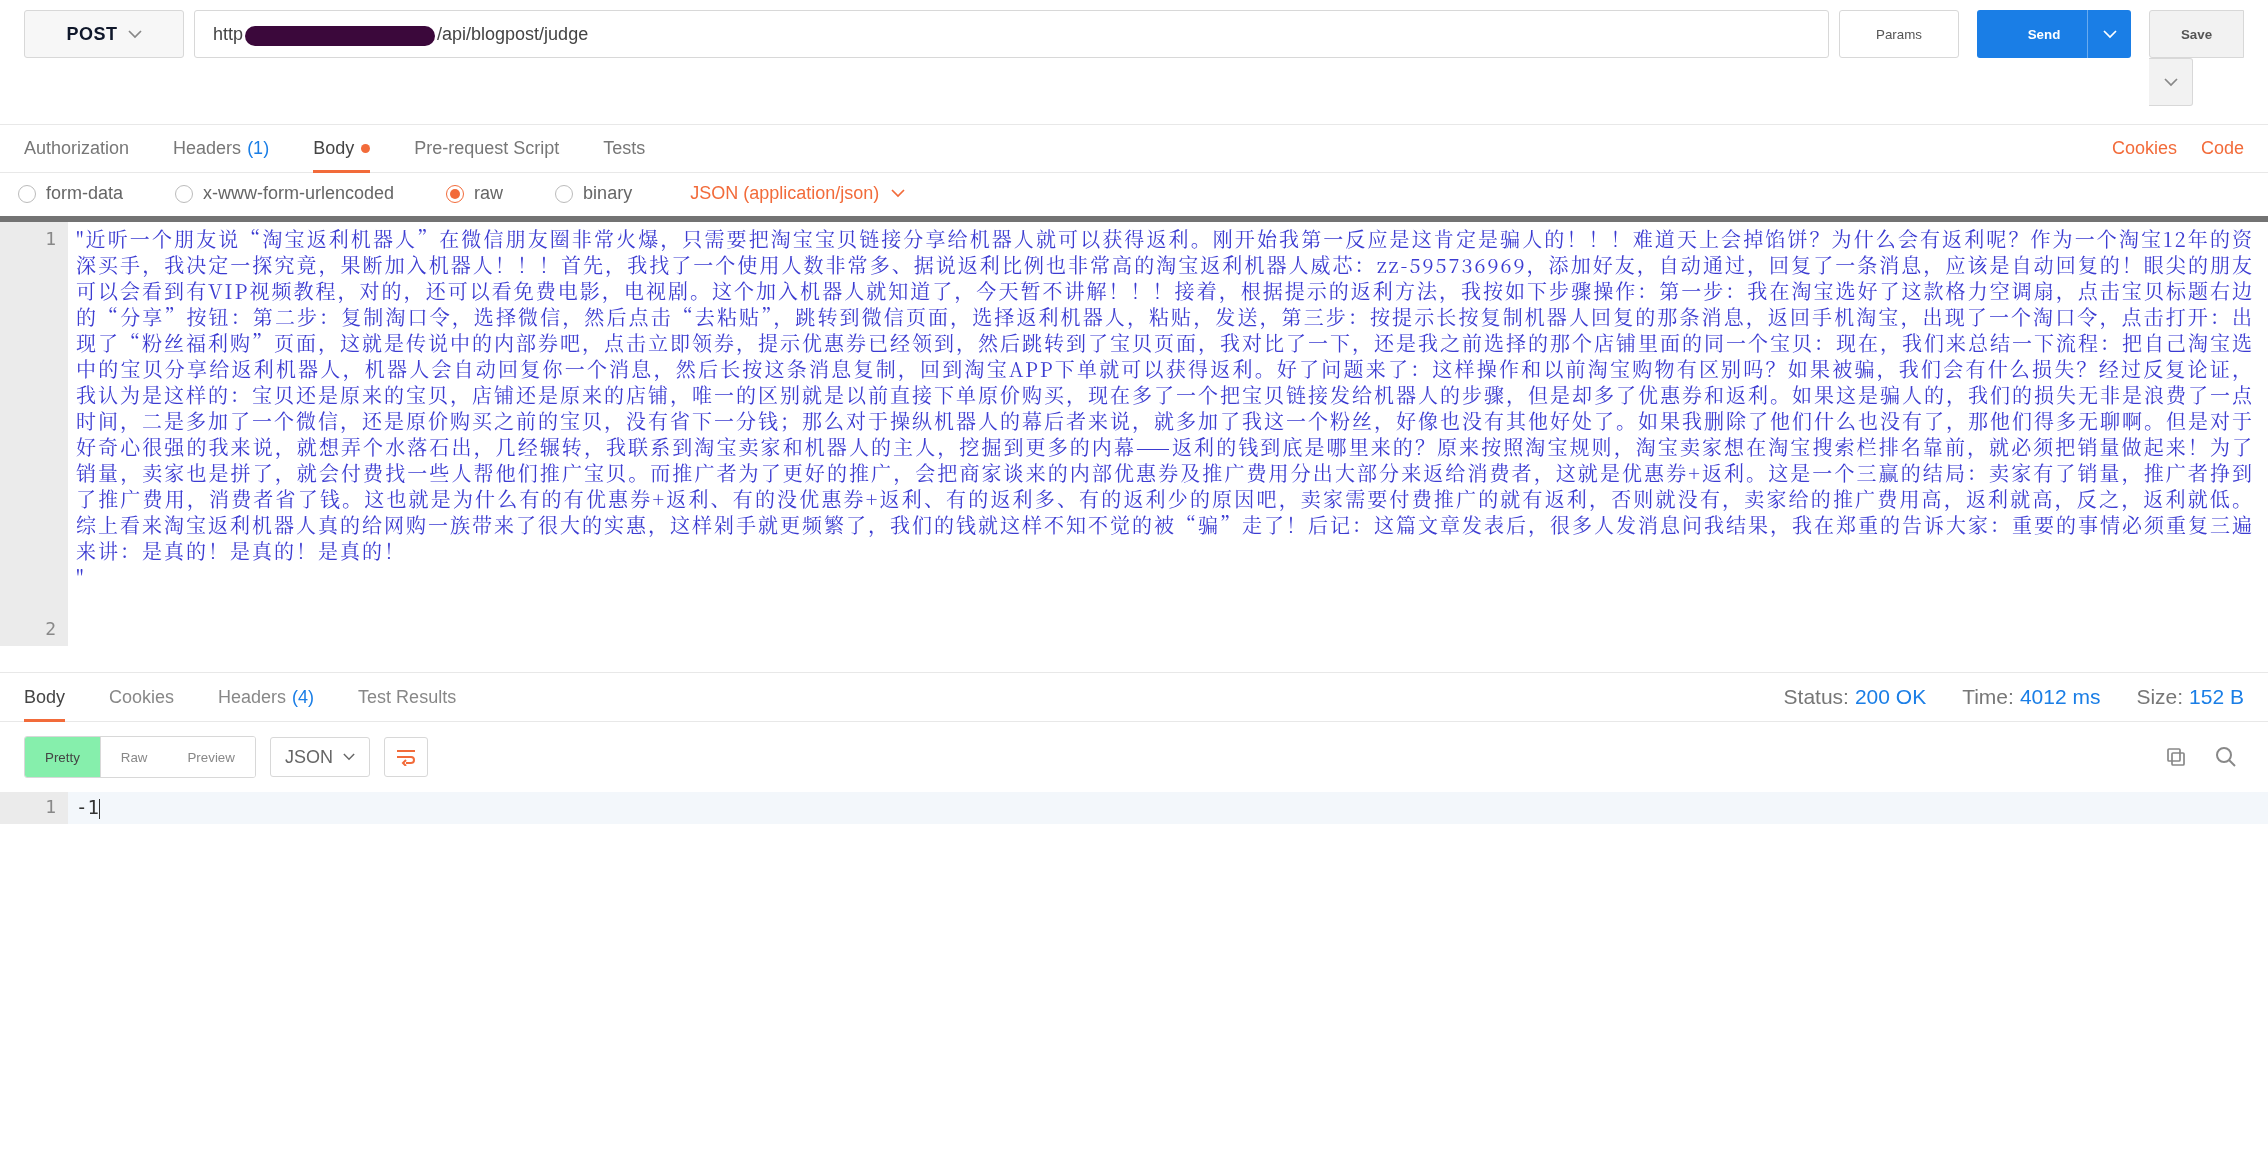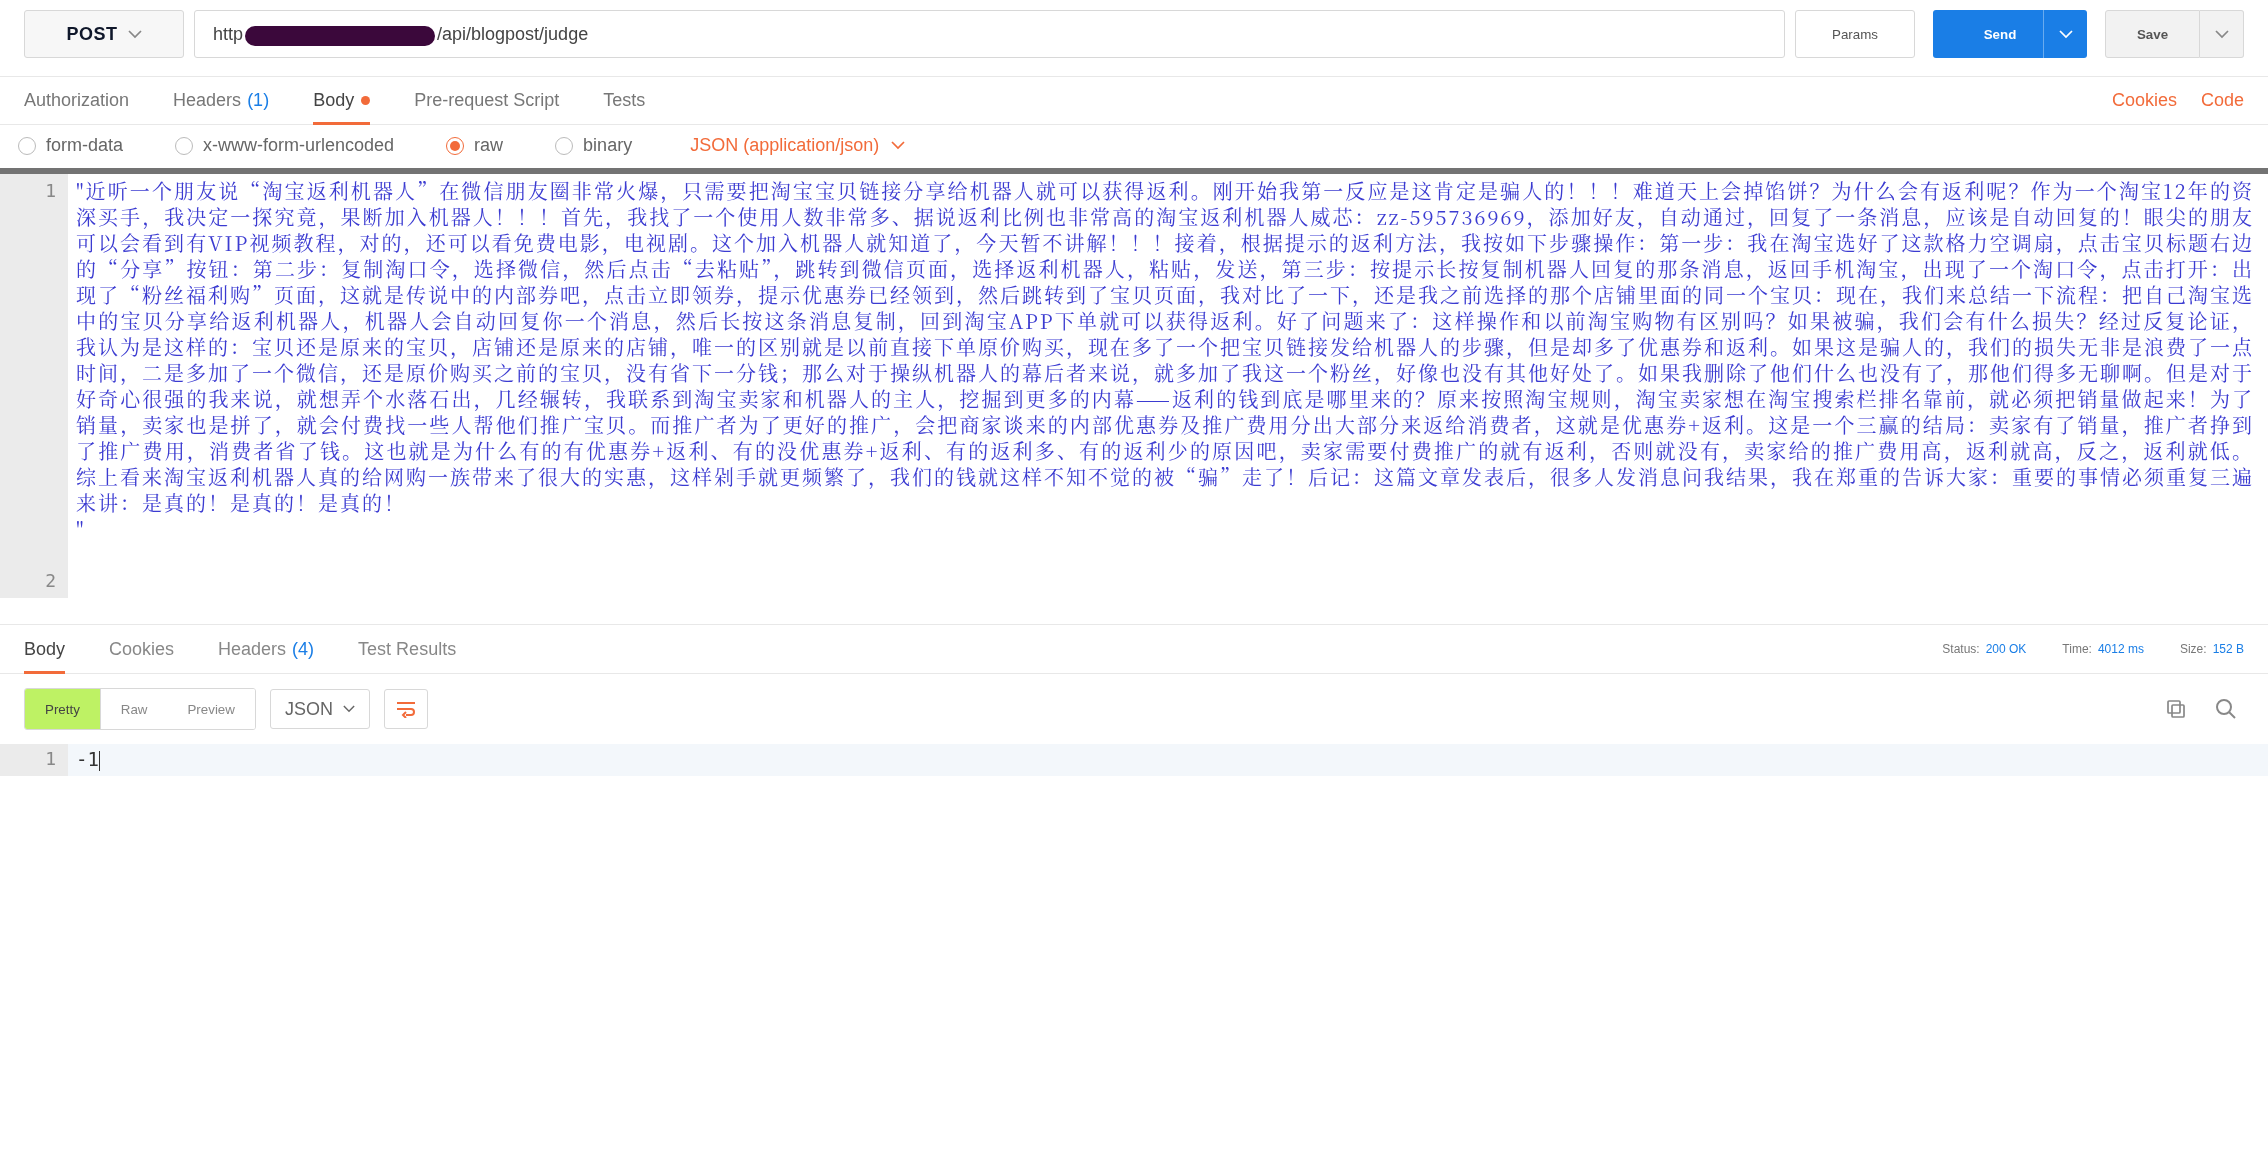--- a/index.html
+++ b/index.html
@@ -7,21 +7,21 @@
 
   .topbar { display: flex; align-items: stretch; padding: 10px 24px 18px 24px; gap: 10px; border-bottom: 1px solid #e8e8e8; }
   .method-select { display:flex; align-items:center; justify-content:center; gap:10px; border:1px solid #d8d8d8; background:#f7f7f7; color:#0f172a; font-weight:600; width:160px; height:48px; border-radius:3px; cursor:pointer; letter-spacing:.5px; }
   .method-select .chev { color:#888; }
   .url-input { flex:1; display:flex; align-items:center; border:1px solid #d8d8d8; border-radius:3px; height:48px; padding:0 18px; background:#fff; color:#444; position:relative; }
   .url-redact { display:inline-block; width:190px; height:20px; background:#3b083b; border-radius:10px; margin:0 2px; position:relative; top:2px; }
   .params-btn { display:flex; align-items:center; justify-content:center; border:1px solid #d8d8d8; background:#fff; color:#555; width:120px; height:48px; border-radius:3px; cursor:pointer; margin-right:8px; }
   .send-group { display:flex; }
   .send-btn { display:flex; align-items:center; justify-content:center; background:#1a7ee6; color:#fff; font-weight:600; width:110px; height:48px; border:none; border-radius:3px 0 0 3px; cursor:pointer;padding-left:24px; }
   .send-drop { width:44px; height:48px; background:#1a7ee6; border:none; border-left:1px solid rgba(255,255,255,.35); border-radius:0 3px 3px 0; display:flex; align-items:center; justify-content:center; color:#fff; cursor:pointer; }
-  .save-group { display:flex; margin-left:8px; }
+  .save-group { display:flex; margin-left:8px;flex-direction:column; }
   .save-btn { display:flex; align-items:center; justify-content:center; background:#f2f2f2; border:1px solid #d8d8d8; color:#555; font-weight:600; width:95px; height:48px; border-radius:3px 0 0 3px; cursor:pointer; }
   .save-drop { width:44px; height:48px; background:#f2f2f2; border:1px solid #d8d8d8; border-left:none; border-radius:0 3px 3px 0; display:flex; align-items:center; justify-content:center; color:#888; cursor:pointer; }
 
   .tabs-row { display:flex; align-items:center; padding: 0 24px; height:48px; border-bottom:1px solid #e8e8e8; }
   .tabs-row .tab { margin-right:44px; color:#777; cursor:pointer; height:100%; display:flex; align-items:center; position:relative; }
   .tabs-row .tab.active { color:#444; }
   .tabs-row .tab.active::after { content:""; position:absolute; left:0; right:0; bottom:-1px; height:3px; background:#f26b3a; }
   .count { color:#1a7ee6; margin-left:6px; }
   .dot { display:inline-block; width:9px; height:9px; border-radius:50%; background:#f26b3a; margin-left:7px; }
   .right-links { margin-left:auto; display:flex; gap:24px; }
@@ -37,27 +37,27 @@
   .editor-wrap { display:flex; background:#fff; }
   .gutter { width:68px; background:#ebebeb; color:#888; text-align:right; padding:4px 12px 4px 0; font-family: Menlo, Consolas, monospace; font-size:18px; line-height:26px; }
   .gutter div { height:26px; }
   .gutter .spacer { height:auto; }
   .code { flex:1; padding:4px 14px 4px 8px; font-family: "Songti SC","SimSun","Noto Serif CJK SC",serif; font-size:20px; line-height:26px; color:#3b3bd1; text-align:justify; word-break:break-all; letter-spacing:2px; }
   
   .resp-tabs { display:flex; align-items:center; padding:0 24px; height:50px; border-top:1px solid #e8e8e8; border-bottom:1px solid #e8e8e8; margin-top:26px; }
   .resp-tabs .tab { margin-right:44px; color:#888; cursor:pointer; height:100%; display:flex; align-items:center; position:relative; }
   .resp-tabs .tab.active { color:#444; }
   .resp-tabs .tab.active::after { content:""; position:absolute; left:0; right:0; bottom:-1px; height:3px; background:#f26b3a; }
-  .resp-meta { margin-left:auto; color:#777; font-size:12px; display:flex; gap:36px; }
+  .resp-meta { margin-left:auto; color:#777; font-size:21px; display:flex; gap:36px; }
   .resp-meta .val { color:#1a7ee6; margin-left:6px; }
 
   .resp-tools { display:flex; align-items:center; padding:14px 24px; gap:14px; }
   .seg { display:flex; border:1px solid #d8d8d8; border-radius:3px; overflow:hidden; }
   .seg button { height:40px; padding:0 20px; background:#fff; border:none; color:#888; cursor:pointer; }
-  .seg button.active { background:#bef264; color:#444; border-right:1px solid #d8d8d8; }
+  .seg button.active { background:#86efac; color:#444; border-right:1px solid #d8d8d8; }
   .fmt-sel { display:flex; border:1px solid #d8d8d8; border-radius:3px; height:40px; align-items:center; padding:16px 14px; gap:10px; color:#666; cursor:pointer; }
   .wrap-btn { width:44px; height:40px; border:1px solid #d8d8d8; border-radius:3px; display:flex; align-items:center; justify-content:center; color:#f26b3a; cursor:pointer; background:#fff; }
   .spacer { flex:1; }
   .ico-btn { width:36px; height:36px; display:flex; align-items:center; justify-content:center; color:#888; cursor:pointer; }
 
   .resp-body { display:flex; }
   .resp-body .gutter { padding-top:2px; }
   .resp-body .code { font-family: Menlo, Consolas, monospace; color:#333; font-size:19px; letter-spacing:0; padding-top:2px; background:#f3f7fb; }
 
   svg { display:block; }

